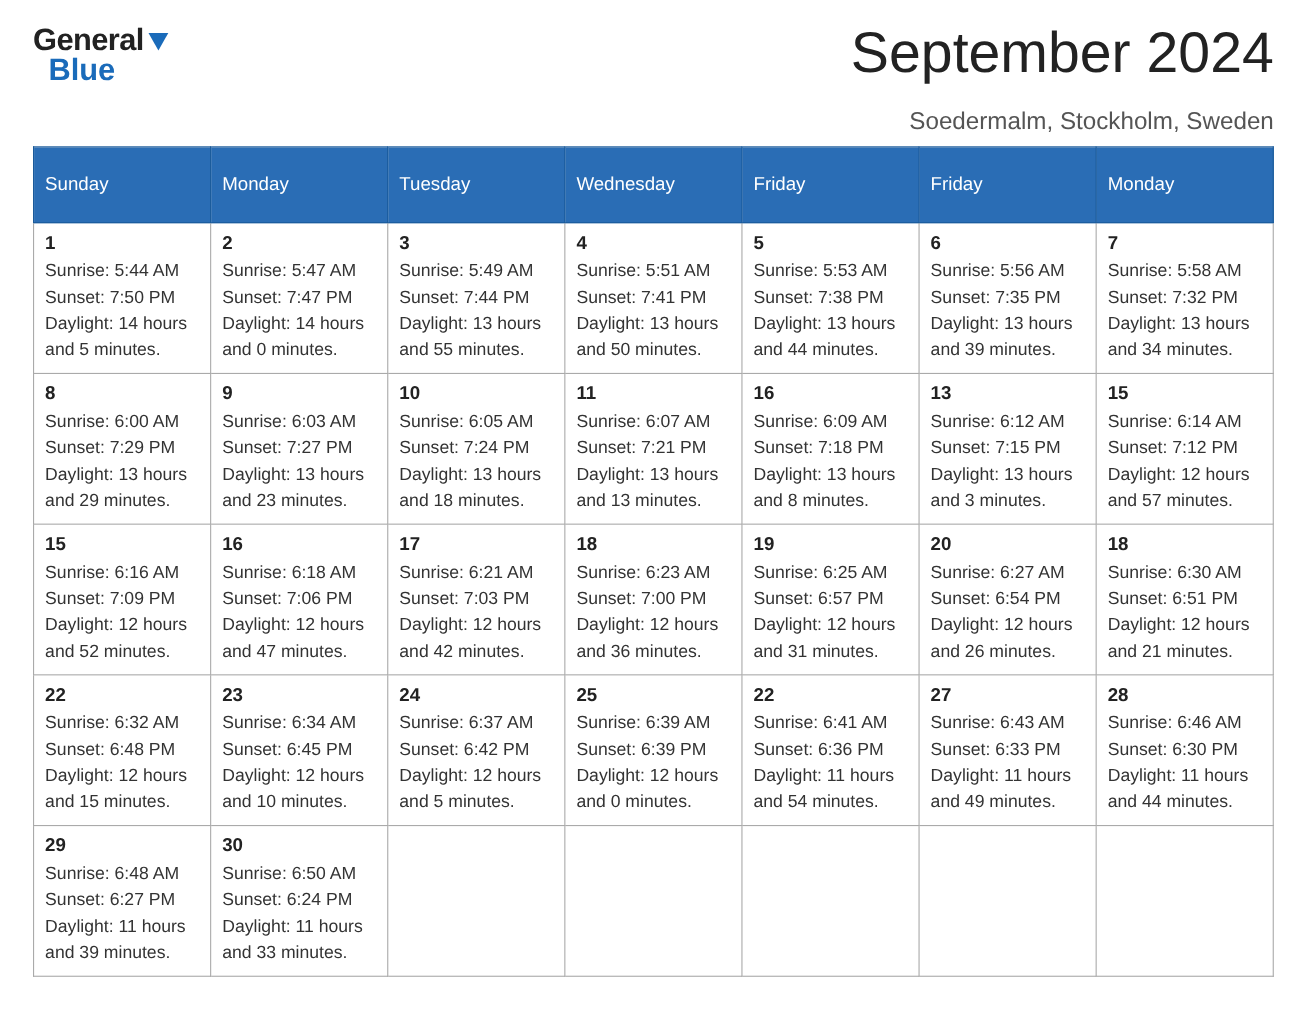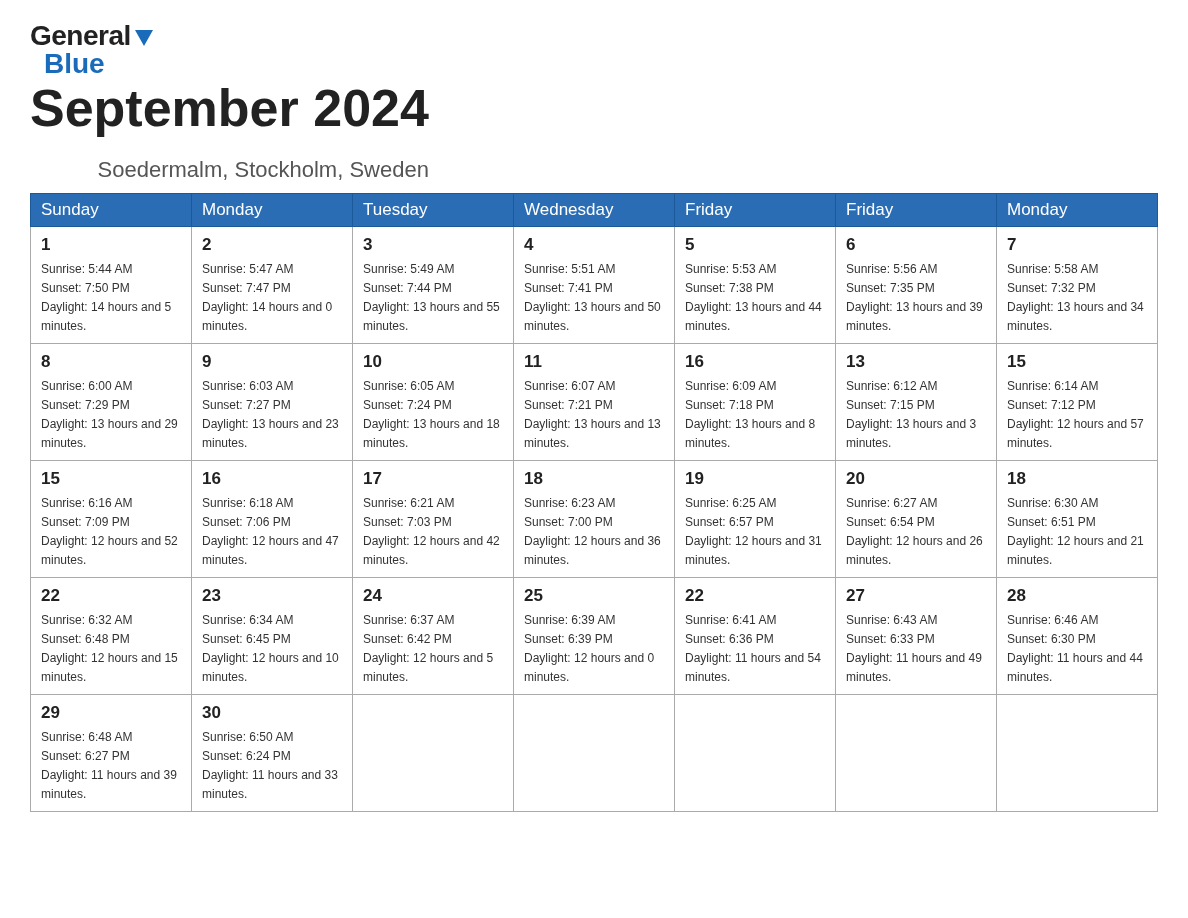--- a/index.html
+++ b/index.html
@@ -6,73 +6,73 @@
     body {
       font-family: Arial, sans-serif;
       background: #fff;
       color: #222;
       padding: 20px 30px;
       width: 1188px;
       min-height: 918px;
     }
     .header-area {
       display: flex;
+      justify-content: space-between;
       align-items: flex-start;
       margin-bottom: 10px;
-      flex-direction: column;
     }
     .logo {
       display: flex;
       flex-direction: column;
       align-items: flex-start;
     }
     .title-area {
       text-align: right;
     }
     .month-title {
       font-size: 52px;
-      font-weight: bold;
+      font-weight: normal;
       color: #222;
       line-height: 1.1;
     }
     .location-subtitle {
       font-size: 22px;
       color: #555;
       margin-top: 20px;
     }
     .calendar-table {
       width: 100%;
       border-collapse: collapse;
       margin-top: 8px;
     }
     .calendar-table th {
       background-color: #2a6db5;
       color: #fff;
       text-align: left;
-      padding: 6px 10px;
+      padding: 24px 10px;
       font-size: 17px;
       font-weight: normal;
       border: 1px solid #1a5a9a;
     }
     .calendar-table td {
       border: 1px solid #aaa;
       vertical-align: top;
       padding: 8px 10px;
       width: 14.28%;
       min-height: 100px;
     }
     .day-number {
       font-size: 17px;
       font-weight: bold;
       color: #222;
       display: block;
       margin-bottom: 4px;
     }
     .day-info {
-      font-size: 12px;
+      font-size: 16px;
       color: #333;
       line-height: 1.5;
     }
     .empty-cell {
       background: #fff;
     }
     tr td {
       background: #fff;
     }
     

